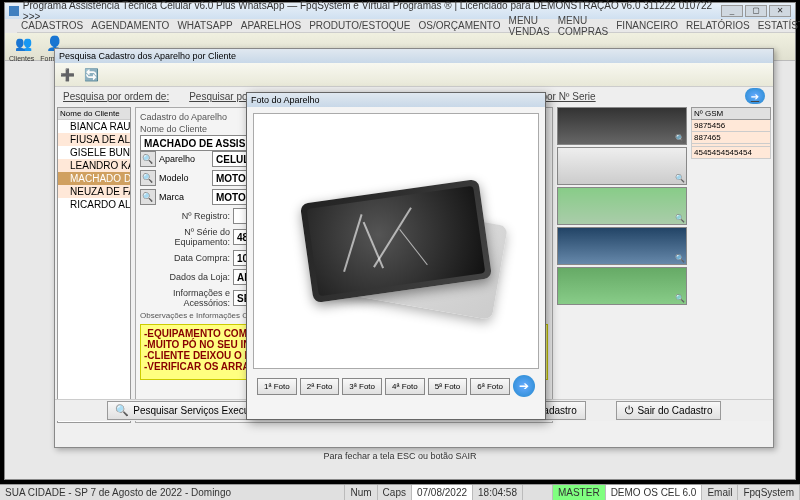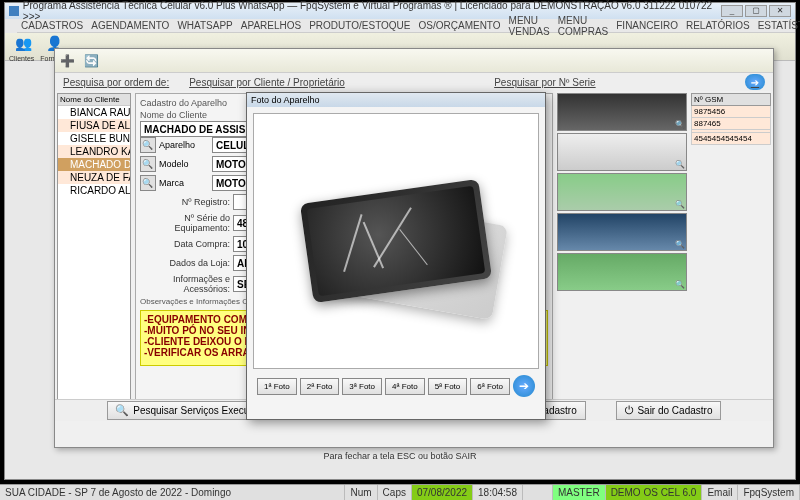--- a/index.html
+++ b/index.html
@@ -68,21 +68,21 @@
 .crack.c4 { width: 1px; height: 45px; top: 30px; left: 100px; transform: rotate(-30deg); }
 .phone-body2 { position: absolute; width: 170px; height: 95px; background: linear-gradient(135deg,#e8e8e8,#ccc); border-radius: 8px; top: 50px; left: 55px; transform: rotate(10deg); box-shadow: 0 4px 12px rgba(0,0,0,0.3); }
 .photo-buttons { display: flex; gap: 3px; margin-top: 6px; justify-content: center; align-items: center; }
 .photo-btn { padding: 3px 6px; border: 1px solid #888; background: linear-gradient(#f8f8f8,#e0e0e0); font-size: 8px; cursor: pointer; }
 .photo-next { width: 22px; height: 22px; border-radius: 11px; background: radial-gradient(#6af,#28c); color: #fff; display: flex; align-items: center; justify-content: center; cursor: pointer; font-size: 12px; }
 
 
 .statusbar { position: absolute; bottom: 0; left: 0; width: 800px; height: 16px; background: #e0e0e0; border-top: 1px solid #999; display: flex; align-items: center; font-size: 8px; color: #333; }
 .sb-cell { padding: 0 5px; border-right: 1px solid #bbb; height: 100%; display: flex; align-items: center; }
 .sb-green { background: #80ff80; }
-.sb-yellow { background: #84cc16; }
+.sb-yellow { background: #ffffff; }
 .sb-grow { flex: 1; }
 .blue-arrow { width: 20px; height: 16px; background: radial-gradient(#6af,#28c); border-radius: 8px; color: #fff; display: flex; align-items: center; justify-content: center; margin-left: auto; cursor: pointer; }
 </style>
 </head>
 <body>
 
 <div class="desktop">
   <div class="main-window">
     <div class="titlebar">
       <div class="titlebar-icon"></div>
@@ -116,20 +116,21 @@
         <div class="tb-icon">👤</div>
         <span class="tb-label">Fornece</span>
       </div>
     </div>
     <div class="content-area">
       <div class="footer-hint">Para fechar a tela ESC ou botão SAIR</div>
     </div>
   </div>
 
   <div class="search-window">
+    <div class="search-title">Pesquisa Cadastro dos Aparelho por Cliente</div>
     <div class="search-toolbar">
       <div class="st-icon">➕</div>
       <div class="st-icon">🔄</div>
     </div>
     <div class="search-filters">
       <span>Pesquisa por ordem de:</span>
       <span>Pesquisar por Cliente / Proprietário</span>
       <span style="margin-left:auto">Pesquisar por Nº Serie</span>
       <div class="blue-arrow">➔</div>
     </div>

